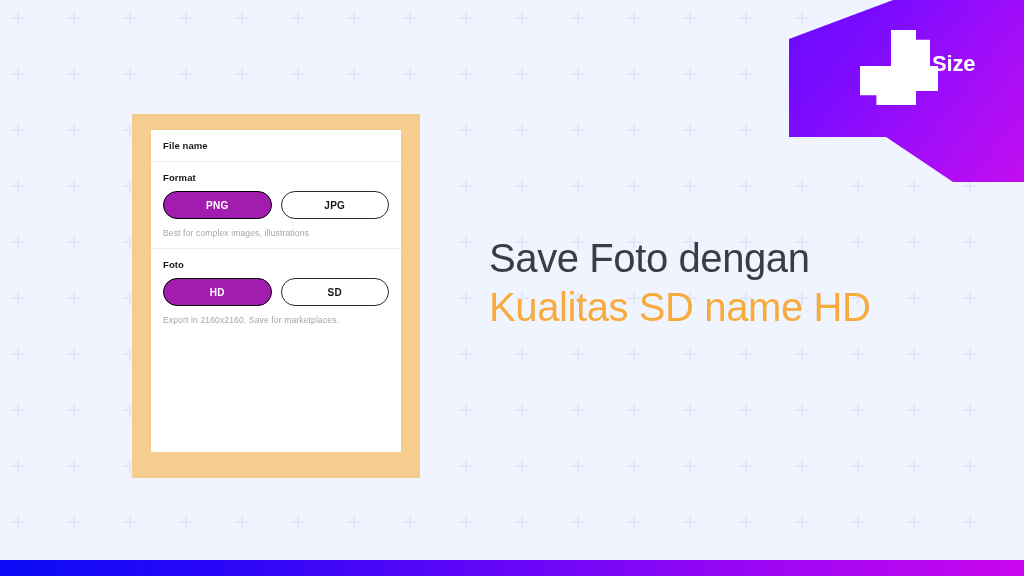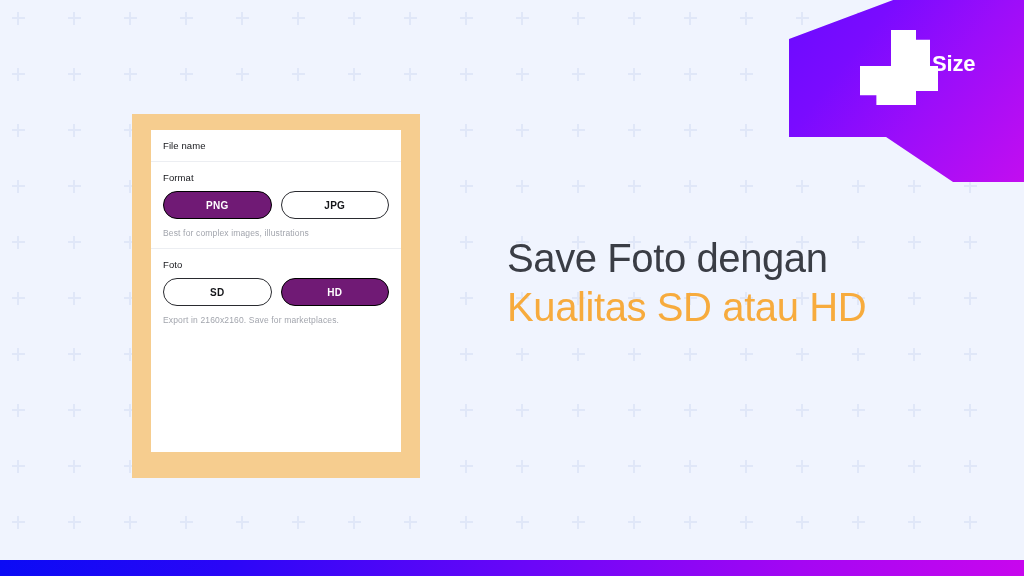--- a/index.html
+++ b/index.html
@@ -161,21 +161,21 @@
   }
 
   .row {
     padding: 10px 12px 10px 12px;
     border-bottom: 1px solid #eceef2;
   }
   .row-flat { border-bottom: none; }
 
   .lbl {
     font-size: 9.5px;
-    font-weight: normal;
+    font-weight: bold;
     color: #15161a;
     letter-spacing: 0.1px;
     display: block;
   }
 
   .filename-line {
     display: flex;
     align-items: baseline;
     justify-content: space-between;
     margin-top: 4px;
@@ -197,21 +197,21 @@
     border-radius: 18px;
     display: flex;
     align-items: center;
     justify-content: center;
     font-size: 10px;
     font-weight: bold;
     letter-spacing: 0.3px;
     cursor: pointer;
   }
   .pill.on {
-    background: #701a75;
+    background: #a21caf;
     color: #ffffff;
     border: 1px solid #000000;
   }
   .pill.off {
     background: #ffffff;
     color: #15161a;
     border: 1px solid #2a2b30;
   }
 
   .hint {
@@ -260,21 +260,21 @@
   .pro-glyph {
     display: inline-block;
     font-size: 8px;
     color: #b9bbc1;
     line-height: 1;
   }
 
   
   .headline {
     position: absolute;
-    left: 507px;
+    left: 489px;
     top: 234px;
     width: 470px;
   }
   .headline h1 {
     font-size: 40px;
     line-height: 1.22;
     font-weight: normal;
     letter-spacing: -0.4px;
   }
   .hl-line1 { color: #3a3d45; display: block; }
@@ -503,32 +503,32 @@
         <div class="pill-row">
           <div class="pill on">PNG</div>
           <div class="pill off">JPG</div>
         </div>
         <span class="hint">Best for complex images, illustrations</span>
       </div>
 
       <div class="row row-flat">
         <span class="lbl">Foto</span>
         <div class="pill-row">
+          <div class="pill on">HD</div>
           <div class="pill off">SD</div>
-          <div class="pill on">HD</div>
         </div>
         <span class="hint">Export in 2160x2160. Save for marketplaces.</span>
       </div>
 
 
     </div>
   </div>
 
   <div class="headline">
     <h1>
       <span class="hl-line1">Save Foto dengan</span>
-      <span class="hl-line2">Kualitas SD atau HD</span>
+      <span class="hl-line2">Kualitas SD name HD</span>
     </h1>
   </div>
 
   <div class="bottom-bar"></div>
 
 </div>
 
 </body></html>

